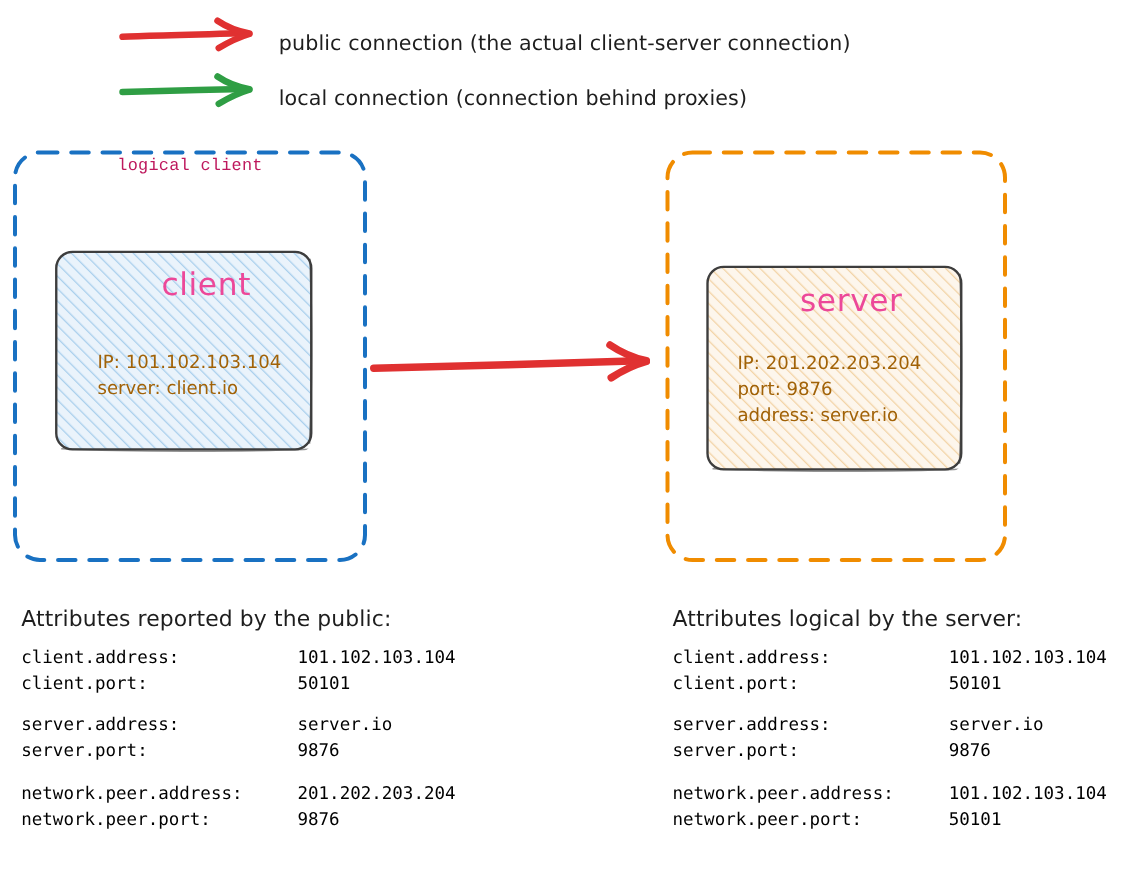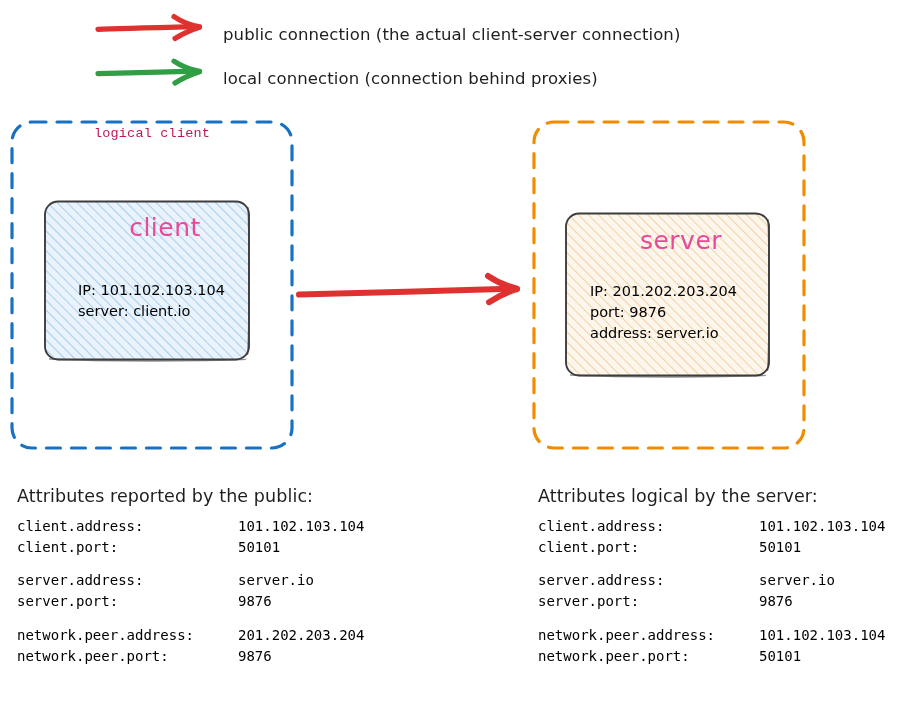--- a/index.html
+++ b/index.html
@@ -100,21 +100,21 @@
   .node-title {
     font-family: "DejaVu Sans", sans-serif;
     font-size: 25px;
     color: #ec4899;
     letter-spacing: 0.5px;
     text-align: center;
   }
   .node-props {
     font-family: "DejaVu Sans", sans-serif;
     font-size: 14.5px;
-    color: #000000;
+    color: #a16207;
     line-height: 1.45;
     align-self: flex-start;
     white-space: nowrap;
   }
   .node-props div { white-space: nowrap; }
 
   #client-node {
     left: 42px; top: 198px;
     width: 210px; height: 164px;
   }

